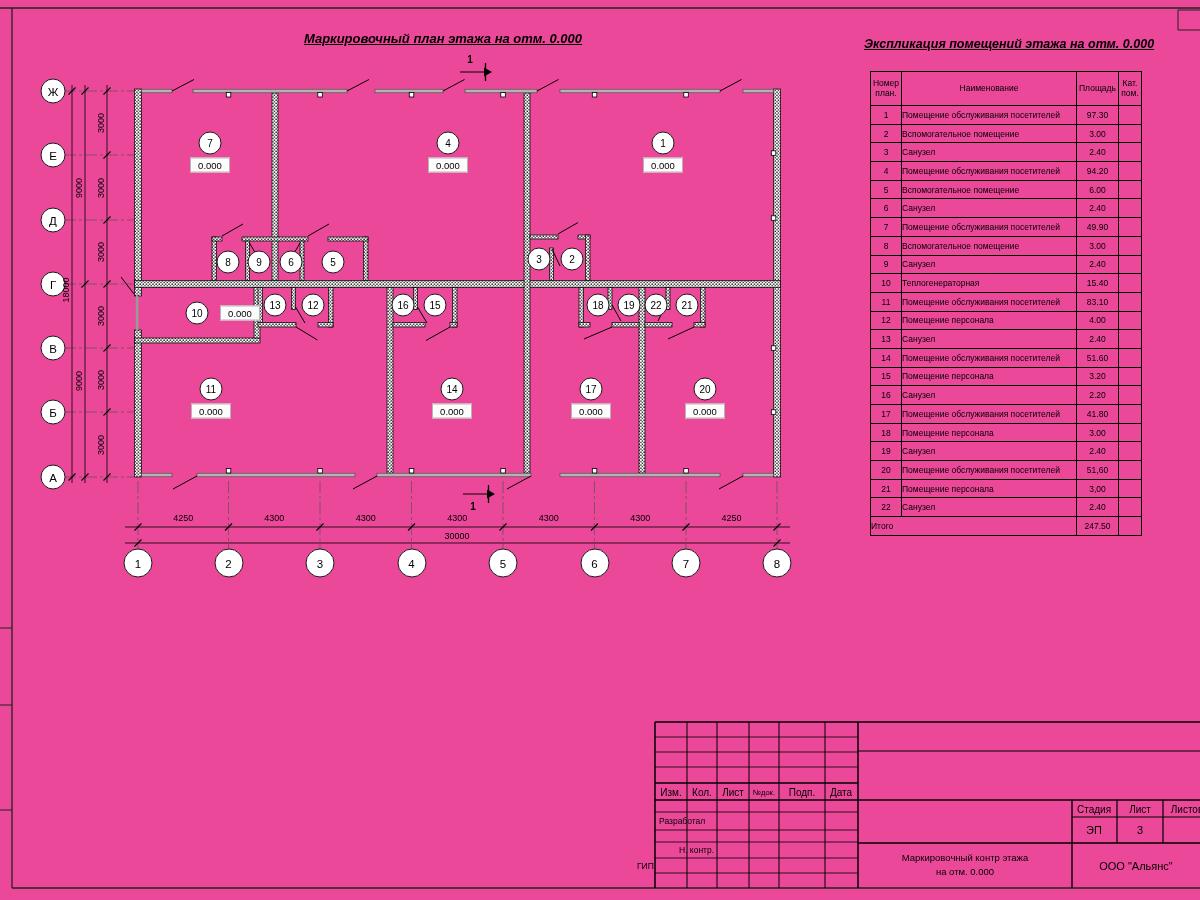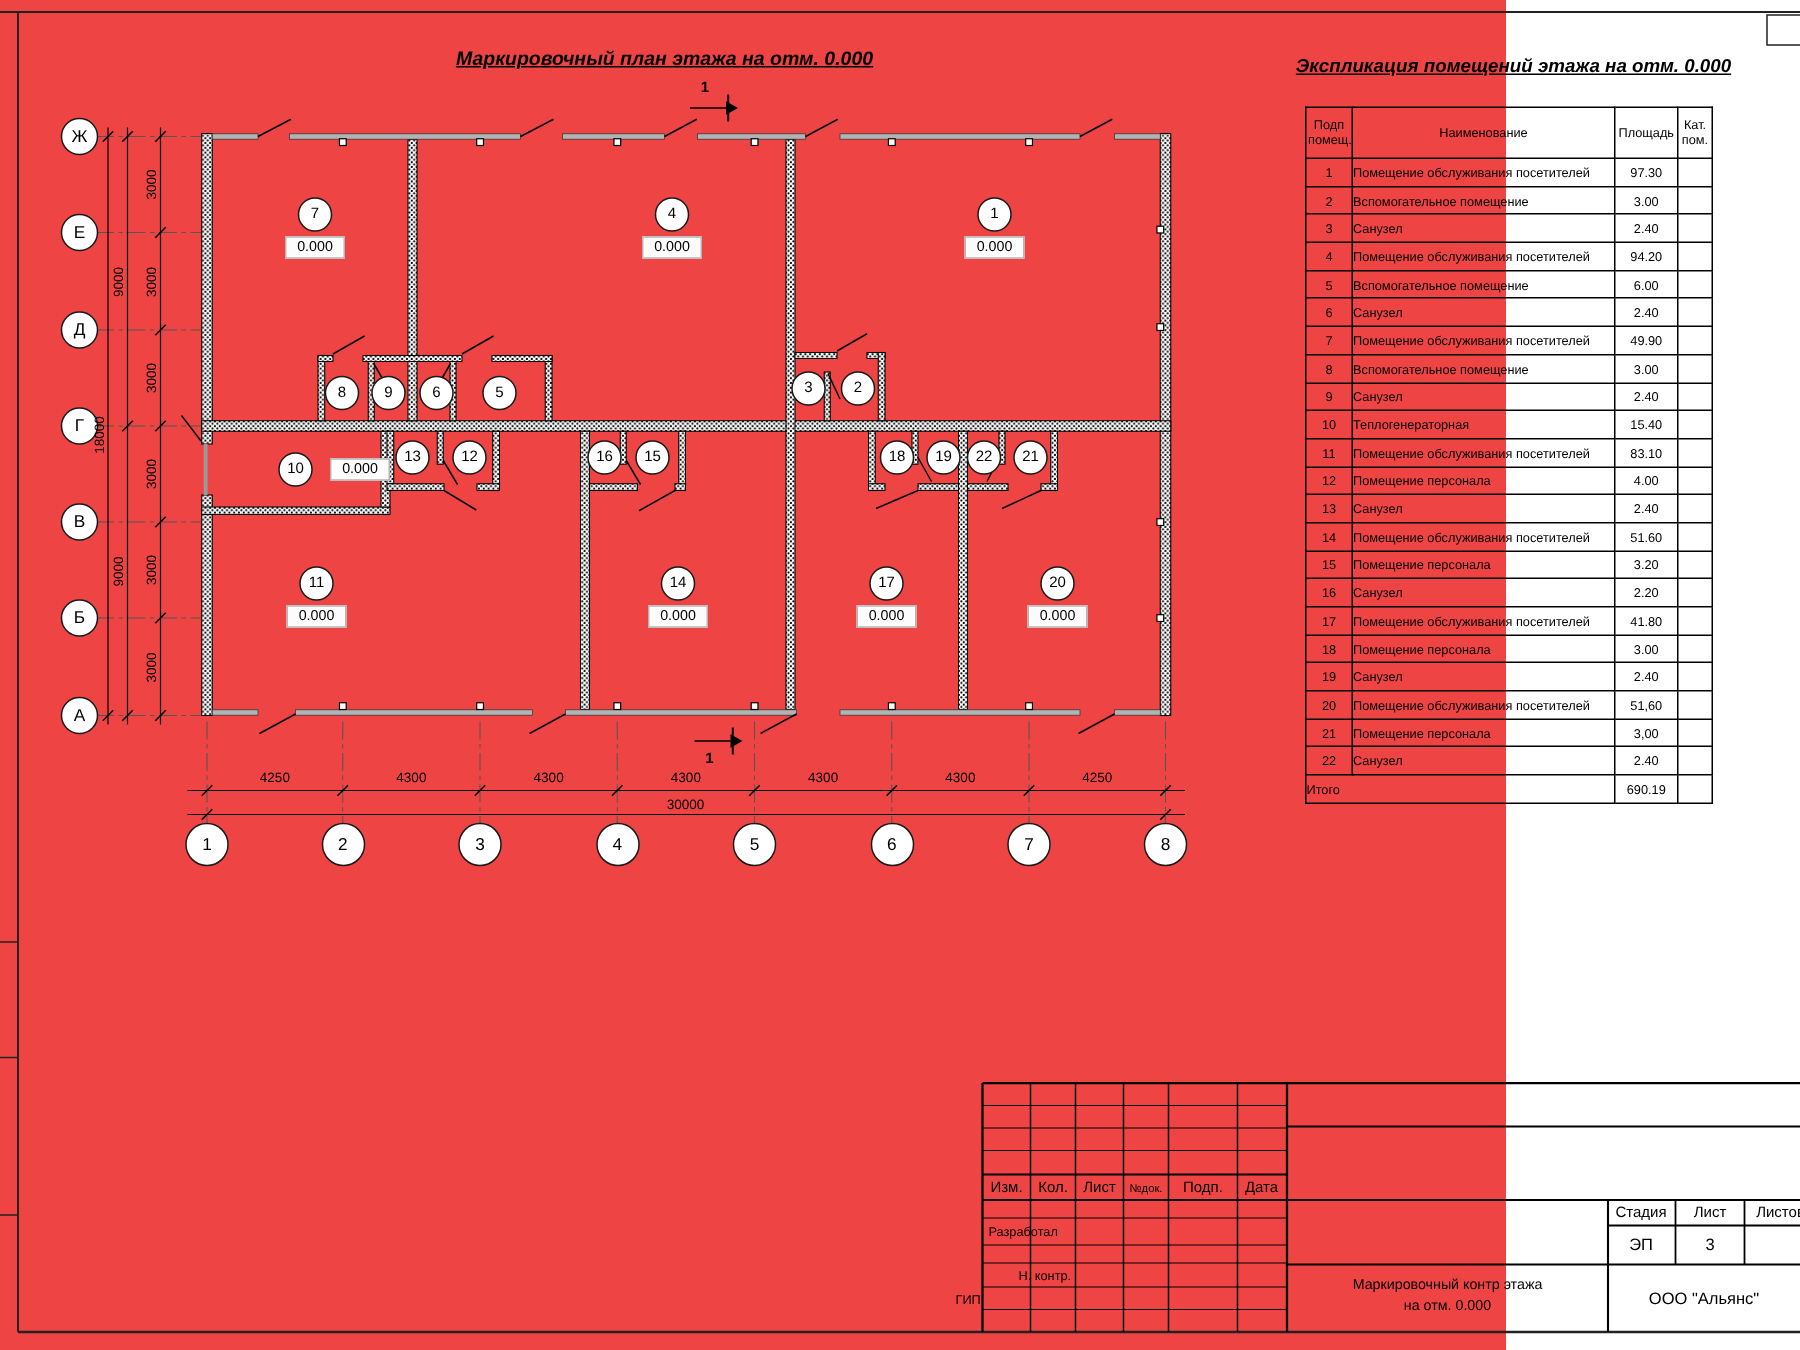--- a/index.html
+++ b/index.html
@@ -1,17 +1,17 @@
 <!DOCTYPE html>
 <html><head>
 <meta charset="utf-8">
 <style>
   html,body{margin:0;padding:0;background:#fff;width:1200px;height:900px;overflow:hidden;}
   body{font-family:"Liberation Sans","DejaVu Sans",sans-serif;color:#000;}
-  #sheet{position:relative;width:1004px;height:900px;background:#ef4444;}
+  #sheet{position:relative;width:1200px;height:900px;background:#ec4899;}
   #drawing{position:absolute;left:0;top:0;}
   .abs{position:absolute;white-space:nowrap;}
   .drawing-title{font-size:13px;font-style:italic;font-weight:bold;text-decoration:underline;transform:translateX(-50%);}
   
   .bubble{position:absolute;border:1px solid #1a1a1a;border-radius:50%;background:#fff;
           display:flex;align-items:center;justify-content:center;transform:translate(-50%,-50%);}
   .room-b{width:21px;height:21px;font-size:10px;}
   .axis-row-b{width:23px;height:23px;font-size:11.5px;}
   .axis-col-b{width:27px;height:27px;font-size:11.5px;}
   .elev{position:absolute;width:38px;height:13px;border:1px solid #b5b5b5;background:#fcfcfc;
@@ -323,21 +323,21 @@
 
   <table id="room-table">
     <colgroup>
         <col style="width:31px">
         <col style="width:175px">
         <col style="width:42px">
         <col style="width:23px">
       </colgroup>
     <thead>
       <tr>
-        <th>Подп помещ.</th>
+        <th>Номер план.</th>
         <th>Наименование</th>
         <th>Площадь</th>
         <th>Кат. пом.</th>
       </tr>
     </thead>
     <tbody id="room-table-body">
         <tr>
           <td class="c-num">1</td>
           <td class="c-name">Помещение обслуживания посетителей</td>
           <td class="c-area">97.30</td>
@@ -466,21 +466,21 @@
         <tr>
           <td class="c-num">22</td>
           <td class="c-name">Санузел</td>
           <td class="c-area">2.40</td>
           <td class="c-cat"></td>
         </tr>
       </tbody>
     <tfoot>
       <tr>
         <td colspan="2" class="c-total">Итого</td>
-        <td class="c-area">690.19</td>
+        <td class="c-area">247.50</td>
         <td></td>
       </tr>
     </tfoot>
   </table>
 
   <div class="tb" style="left:671px;top:791.5px;">Изм.</div>
   <div class="tb" style="left:702px;top:791.5px;">Кол.</div>
   <div class="tb" style="left:733px;top:791.5px;">Лист</div>
   <div class="tb tb-small" style="left:764px;top:791.5px;">№док.</div>
   <div class="tb" style="left:802px;top:791.5px;">Подп.</div>

